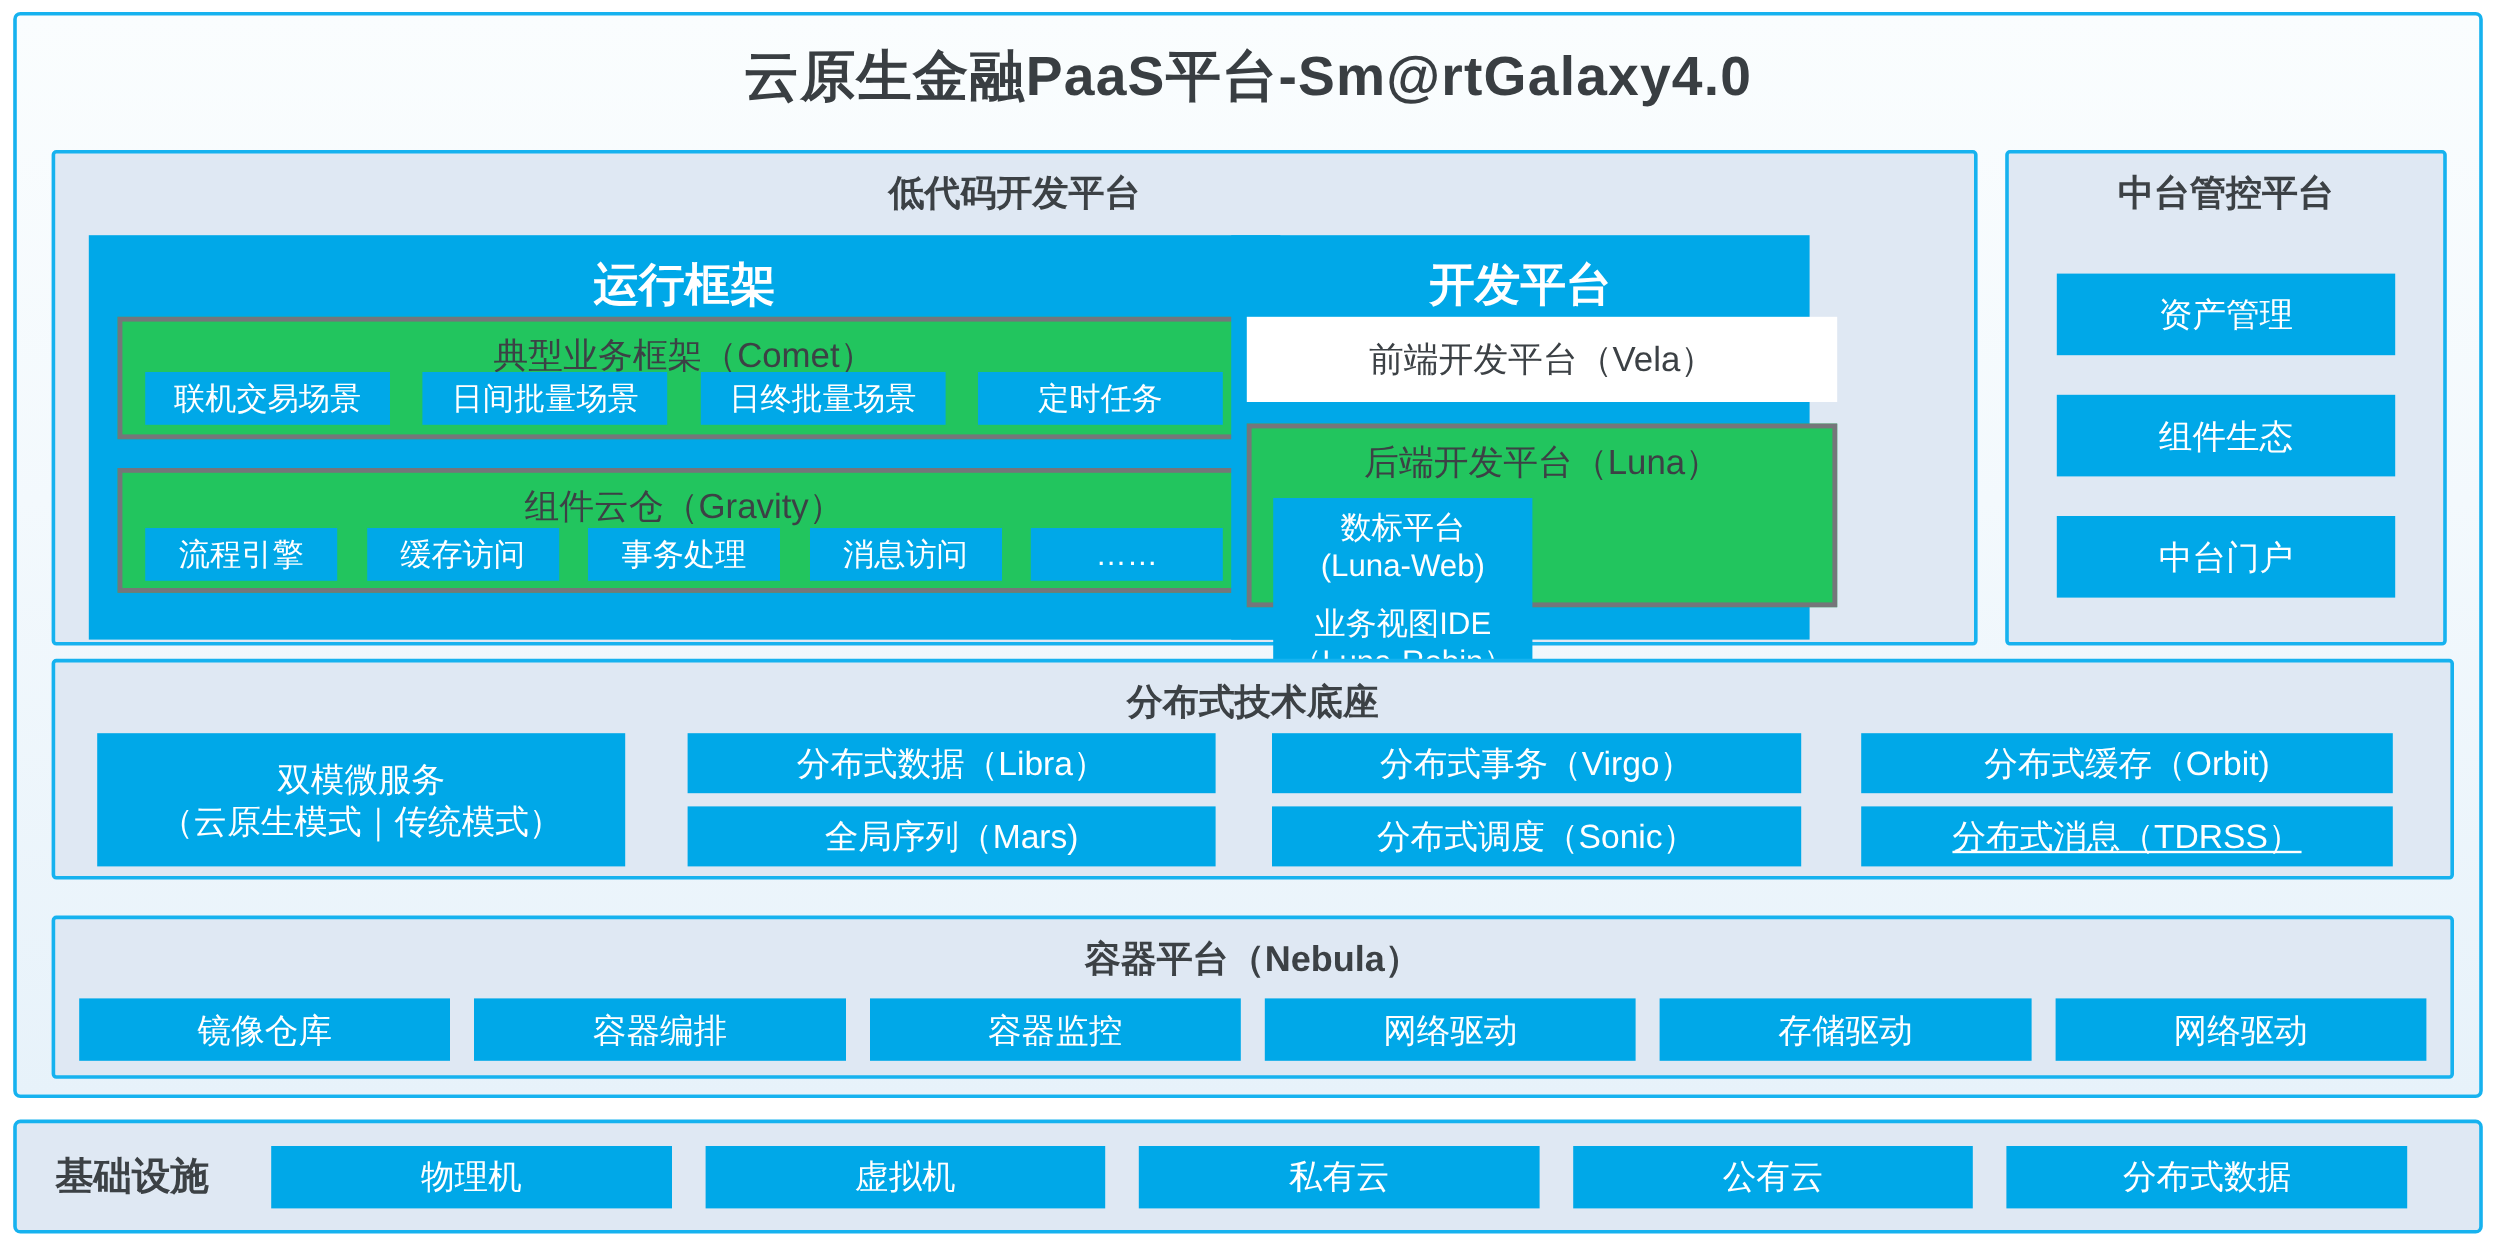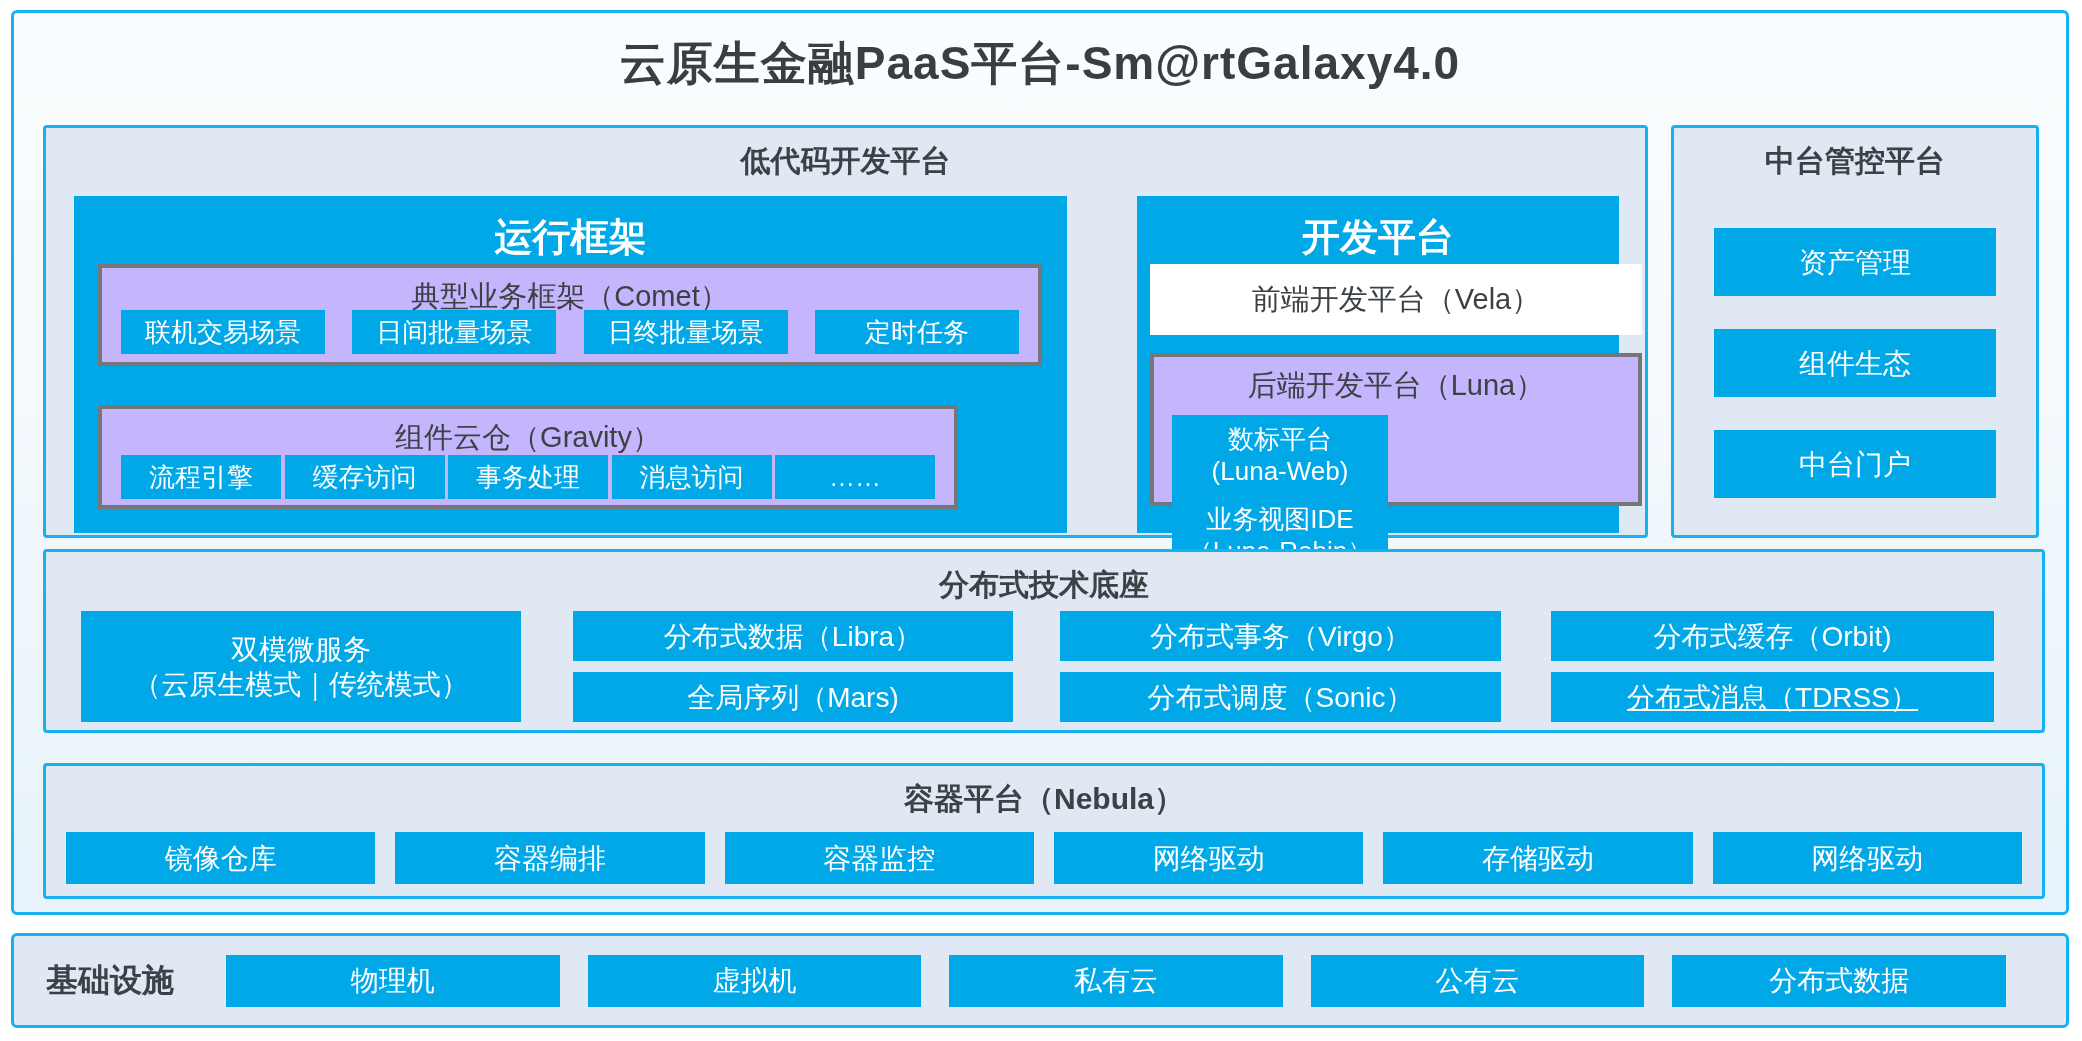--- a/index.html
+++ b/index.html
@@ -37,28 +37,28 @@
     margin-top:13px;
   }
   .panel-lowcode{left:40px;top:122px;width:1605px;height:413px;}
   .panel-mid{left:1668px;top:122px;width:368px;height:413px;}
   .panel-dist{left:40px;top:558px;width:2002px;height:184px;}
   .panel-nebula{left:40px;top:760px;width:2002px;height:136px;}
   .panel-infra{left:11px;top:933px;width:2058px;height:95px;border-radius:6px;
     display:flex;align-items:center;padding:0 60px 0 32px;}
   .cyan-box{position:absolute;background:var(--cyan);}
   .box-runtime{left:28px;top:68px;width:993px;height:337px;}
-  .box-dev{left:1091px;top:68px;width:482px;height:337px;}
+  .box-dev{left:980px;top:68px;width:482px;height:337px;}
   .cyan-title{text-align:center;color:#ffffff;font-size:38px;font-weight:bold;margin-top:16px;}
   .frame{
-    position:absolute;background:#c4b5fd;
+    position:absolute;background:#22c55e;
     border:4px solid var(--frame-border);
   }
   .frame-comet{left:24px;top:68px;width:944px;height:102px;}
-  .frame-gravity{left:24px;top:194px;width:860px;height:104px;margin-top:15px;}
+  .frame-gravity{left:24px;top:194px;width:944px;height:104px;}
   .frame-title{text-align:center;font-size:29px;color:var(--dark);margin-top:9px;}
   .btn{
     background:var(--cyan);color:#ffffff;
     display:flex;align-items:center;justify-content:center;
     font-size:26px;text-align:center;line-height:1.25;
   }
   .btn-row{position:absolute;left:19px;right:19px;display:flex;justify-content:space-between;}
   .row-comet{top:42px;}
   .row-comet .btn{width:204px;height:44px;}
   .row-gravity{top:46px;}

